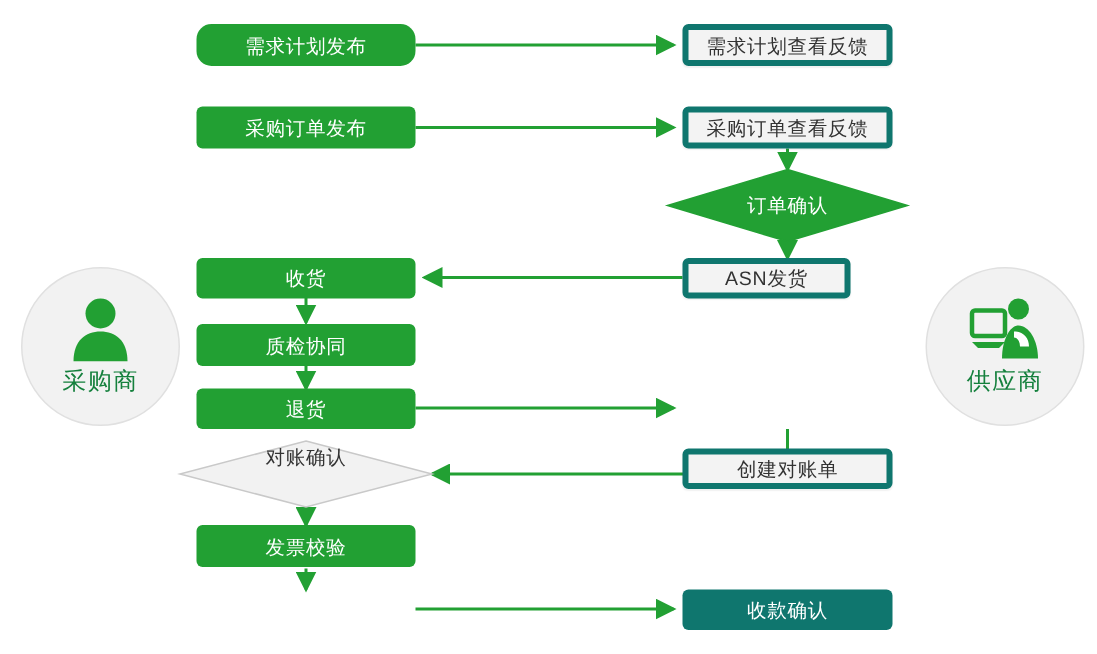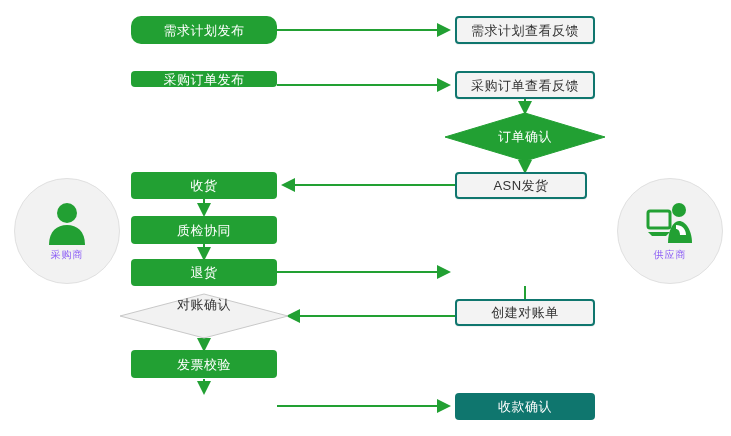--- a/index.html
+++ b/index.html
@@ -49,21 +49,21 @@
   }
 
   .box-green {
     background: #22a033;
     color: #ffffff;
   }
 
   .box-grey {
     background: #f3f3f3;
     color: #333333;
-    border: 2px solid #0f766e;
+    border: 4px solid #0f766e;
     box-shadow: 0 1px 1px rgba(0,0,0,0.06);
   }
 
   .box-red {
     background: #0f766e;
     color: #ffffff;
   }
 
   
   .diamond-label {
@@ -100,22 +100,22 @@
     align-items: center;
     justify-content: center;
   }
   .actor .glyph {
     width: 48px;
     height: 44px;
     display: block;
     margin-bottom: 2px;
   }
   .actor .actor-label {
-    font-size: 10px;
-    color: #8b5cf6;
+    font-size: 16px;
+    color: #15803d;
     letter-spacing: 1px;
     margin-top: 1px;
   }
 </style>
 </head>
 <body>
 
 <div id="canvas">
 
   <svg id="wires" viewBox="0 0 731 436" width="731" height="436" xmlns="http://www.w3.org/2000/svg">
@@ -177,32 +177,32 @@
   </div>
 
   <div class="node box box-green" style="left:131px; top:16px; width:146px; height:28px;border-radius:10px;">
     <span>需求计划发布</span>
   </div>
 
   <div class="node box box-grey" style="left:455px; top:16px; width:140px; height:28px;">
     <span>需求计划查看反馈</span>
   </div>
 
-  <div class="node box box-green" style="left:131px; top:71px; width:146px; height:16px;font-family:Liberation Serif, serif;">
+  <div class="node box box-green" style="left:131px; top:71px; width:146px; height:28px;font-family:Liberation Serif, serif;">
     <span>采购订单发布</span>
   </div>
 
   <div class="node box box-grey" style="left:455px; top:71px; width:140px; height:28px;">
     <span>采购订单查看反馈</span>
   </div>
 
   <div class="diamond-hit" style="left:445px; top:113px; width:160px; height:48px;"></div>
   <div class="diamond-label on-green" style="left:445px; top:113px; width:160px; height:48px;">订单确认</div>
 
-  <div class="node box box-grey" style="left:455px; top:172px; width:132px; height:27px;">
+  <div class="node box box-grey" style="left:455px; top:172px; width:112px; height:27px;">
     <span>ASN发货</span>
   </div>
 
   <div class="node box box-green" style="left:131px; top:216px; width:146px; height:28px;">
     <span>质检协同</span>
   </div>
 
   <div class="node box box-green" style="left:131px; top:172px; width:146px; height:27px;">
     <span>收货</span>
   </div>

